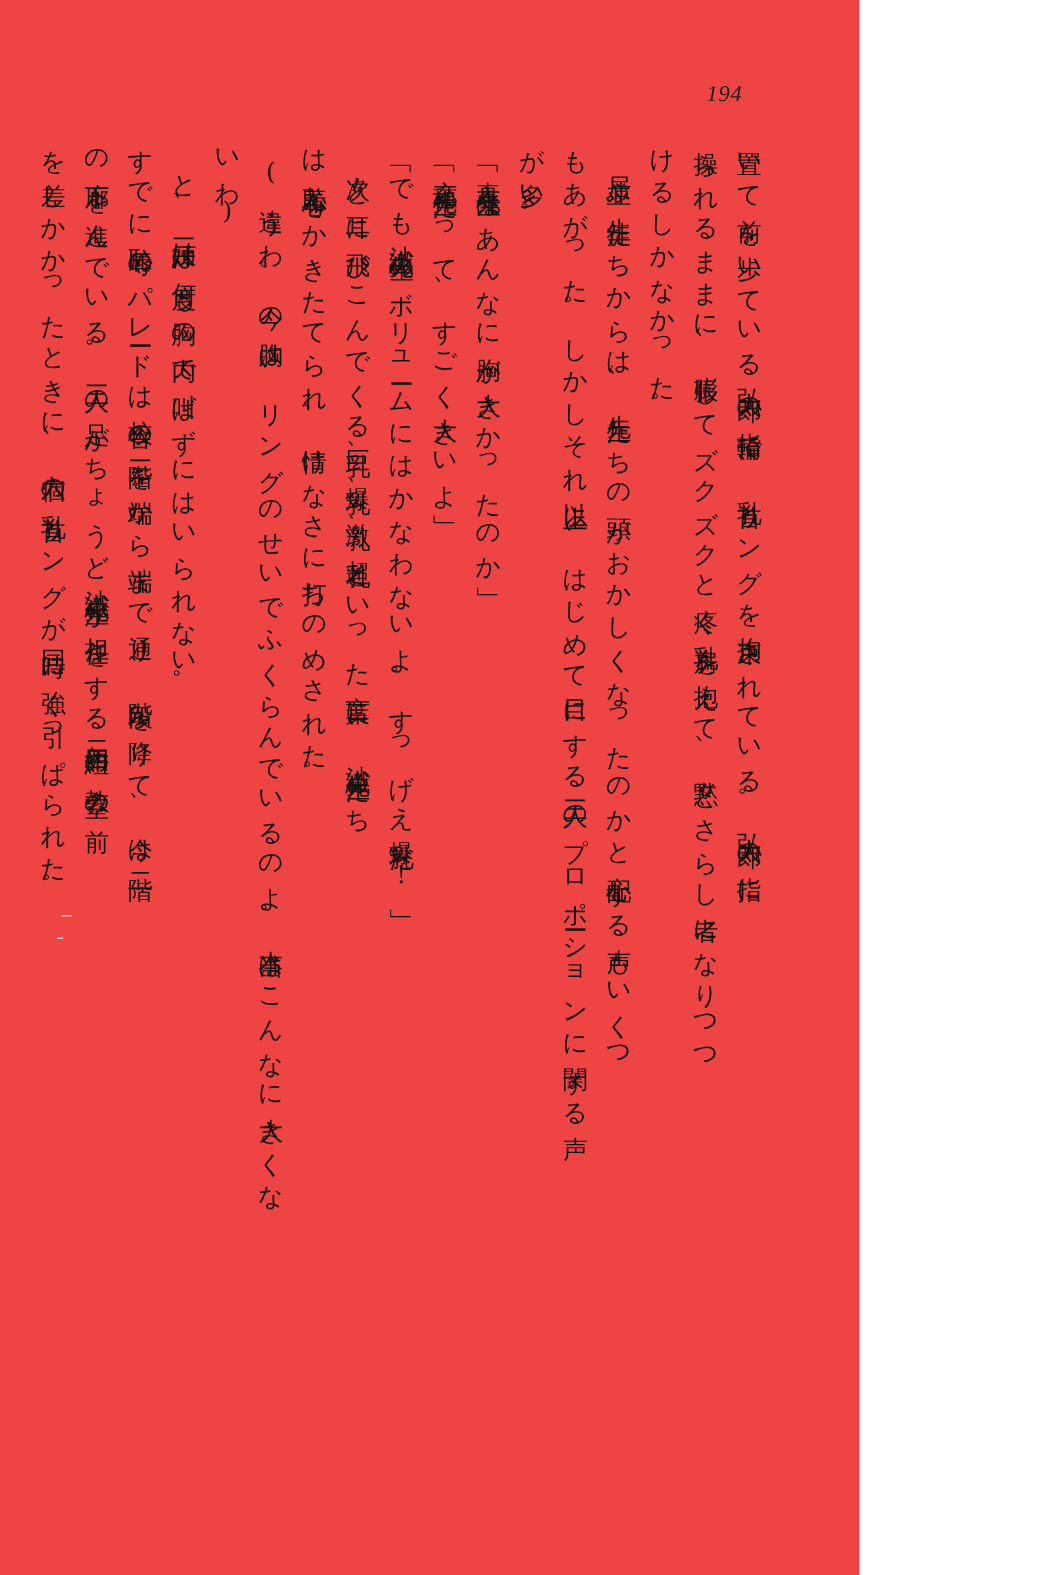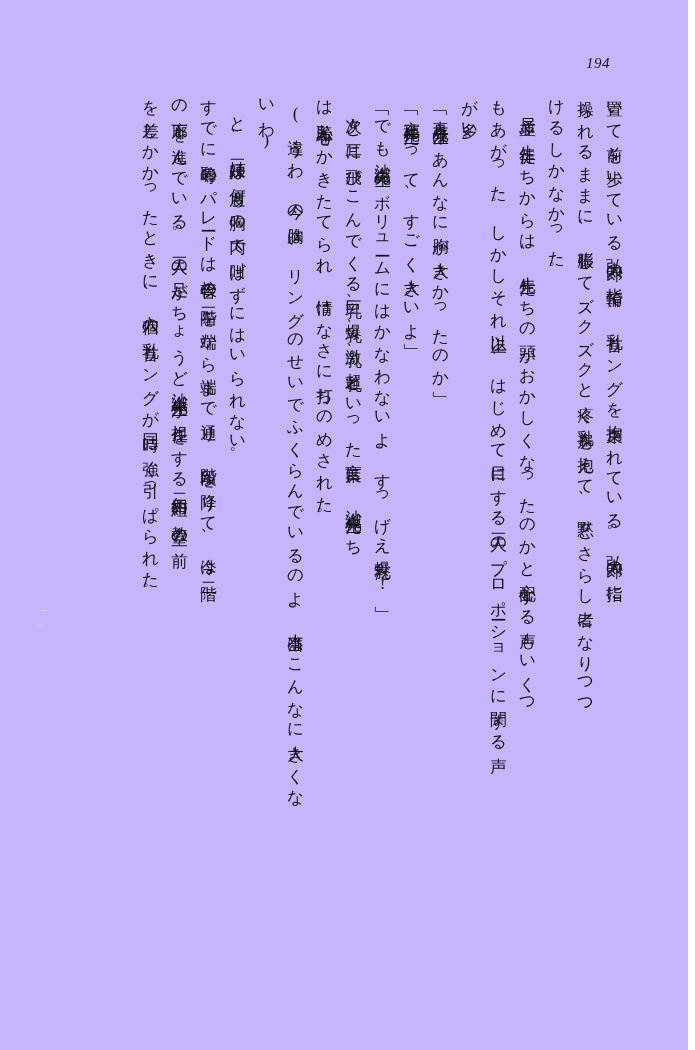--- a/index.html
+++ b/index.html
@@ -11,24 +11,24 @@
     width: 695px;
     height: 1050px;
     font-family: "Liberation Serif", "DejaVu Serif", serif;
     color: #111111;
     overflow: hidden;
     position: relative;
   }
 
   .page {
     position: relative;
-    width: 688px;
+    width: 573px;
     height: 1050px;
     box-sizing: border-box;
-    background: #c4b5fd;
+    background: #ef4444;
   }
 
   
   .page-number {
     position: absolute;
     top: 55px;
     right: 78px;
     font-size: 15px;
     font-style: italic;
     font-family: "Liberation Serif", "DejaVu Serif", serif;

